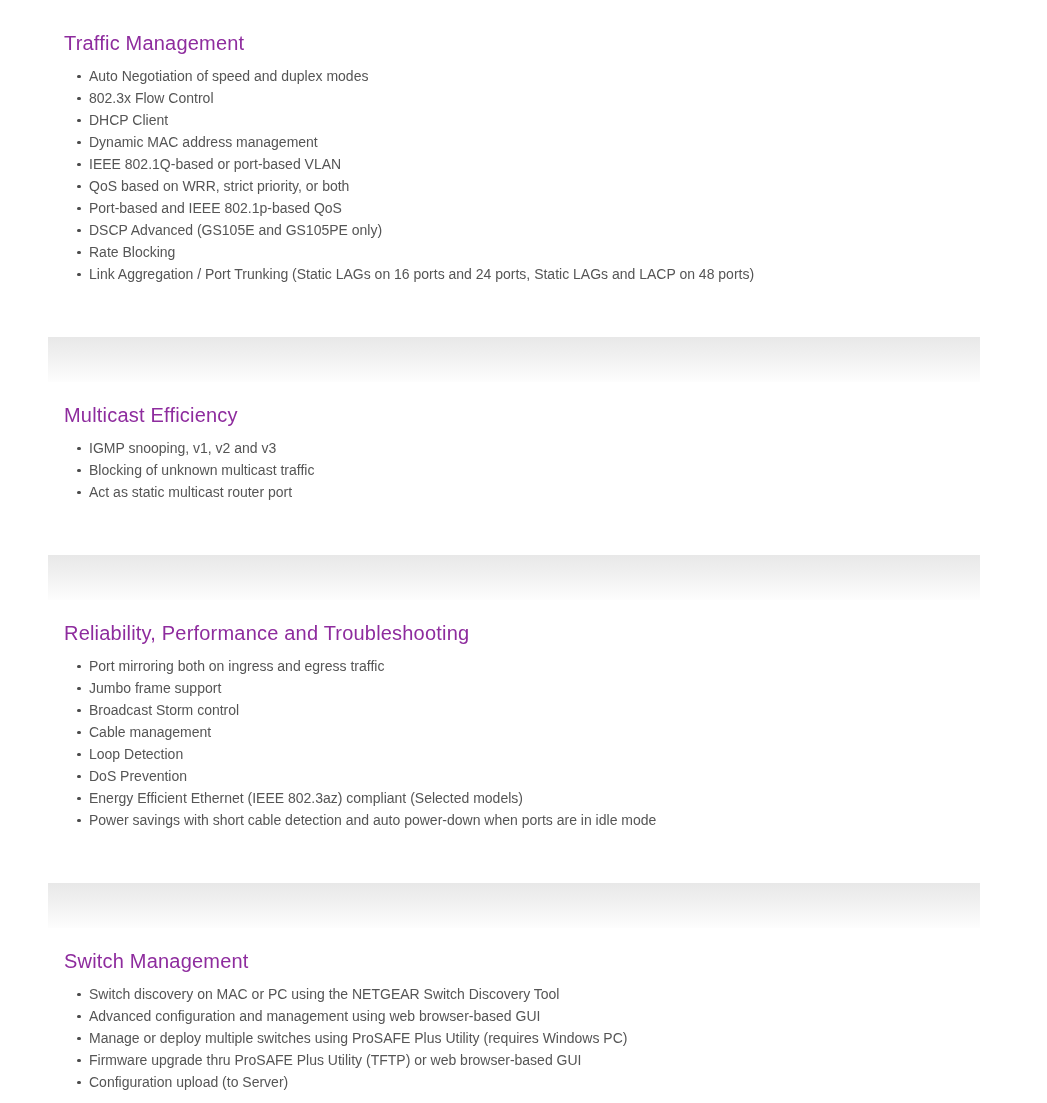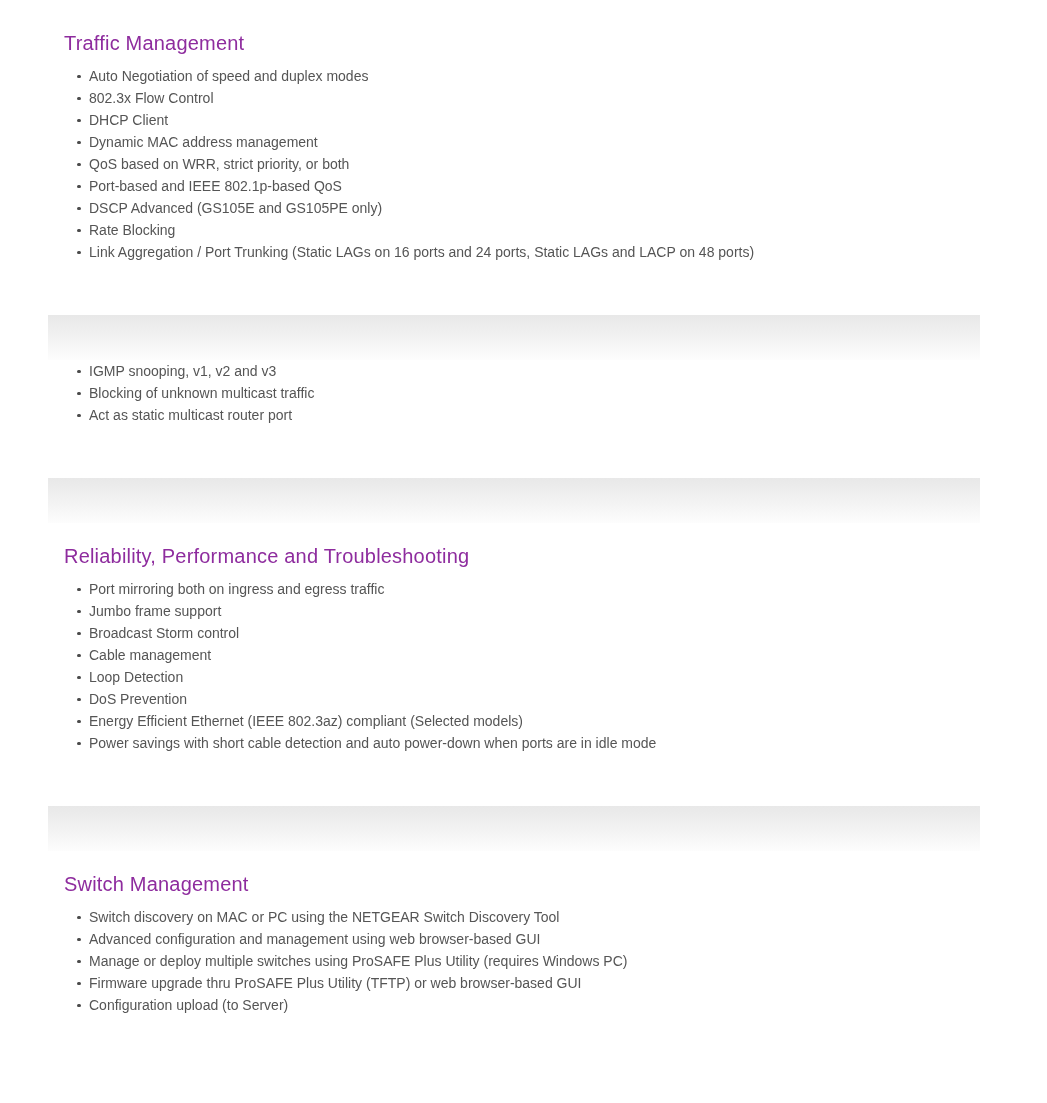--- a/index.html
+++ b/index.html
@@ -76,31 +76,33 @@
 
 <div class="page">
 
   <div class="content section">
     <h2>Traffic Management</h2>
     <ul class="feature-list">
       <li>Auto Negotiation of speed and duplex modes</li>
       <li>802.3x Flow Control</li>
       <li>DHCP Client</li>
       <li>Dynamic MAC address management</li>
+      <li>IEEE 802.1Q-based or port-based VLAN</li>
       <li>QoS based on WRR, strict priority, or both</li>
       <li>Port-based and IEEE 802.1p-based QoS</li>
       <li>DSCP Advanced (GS105E and GS105PE only)</li>
       <li>Rate Blocking</li>
       <li>Link Aggregation / Port Trunking (Static LAGs on 16 ports and 24 ports, Static LAGs and LACP on 48 ports)</li>
     </ul>
   </div>
 
   <div class="divider"></div>
 
   <div class="content section">
+    <h2>Multicast Efficiency</h2>
     <ul class="feature-list">
       <li>IGMP snooping, v1, v2 and v3</li>
       <li>Blocking of unknown multicast traffic</li>
       <li>Act as static multicast router port</li>
     </ul>
   </div>
 
   <div class="divider"></div>
 
   <div class="content section">

